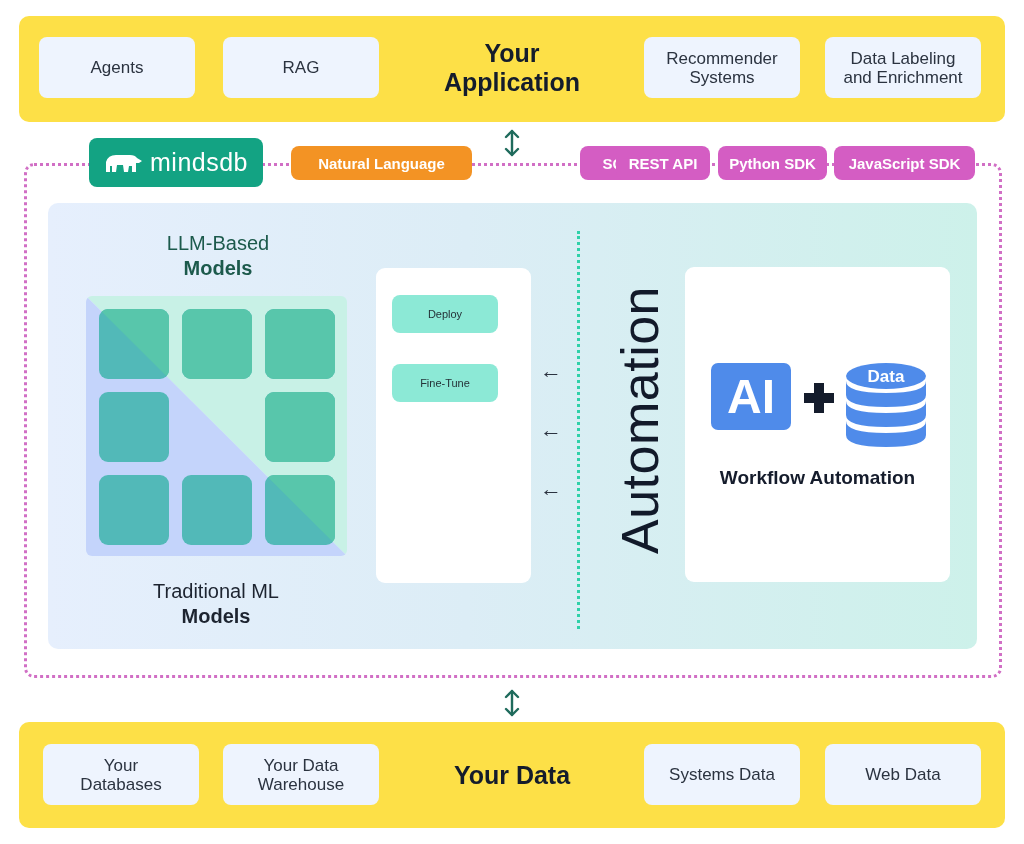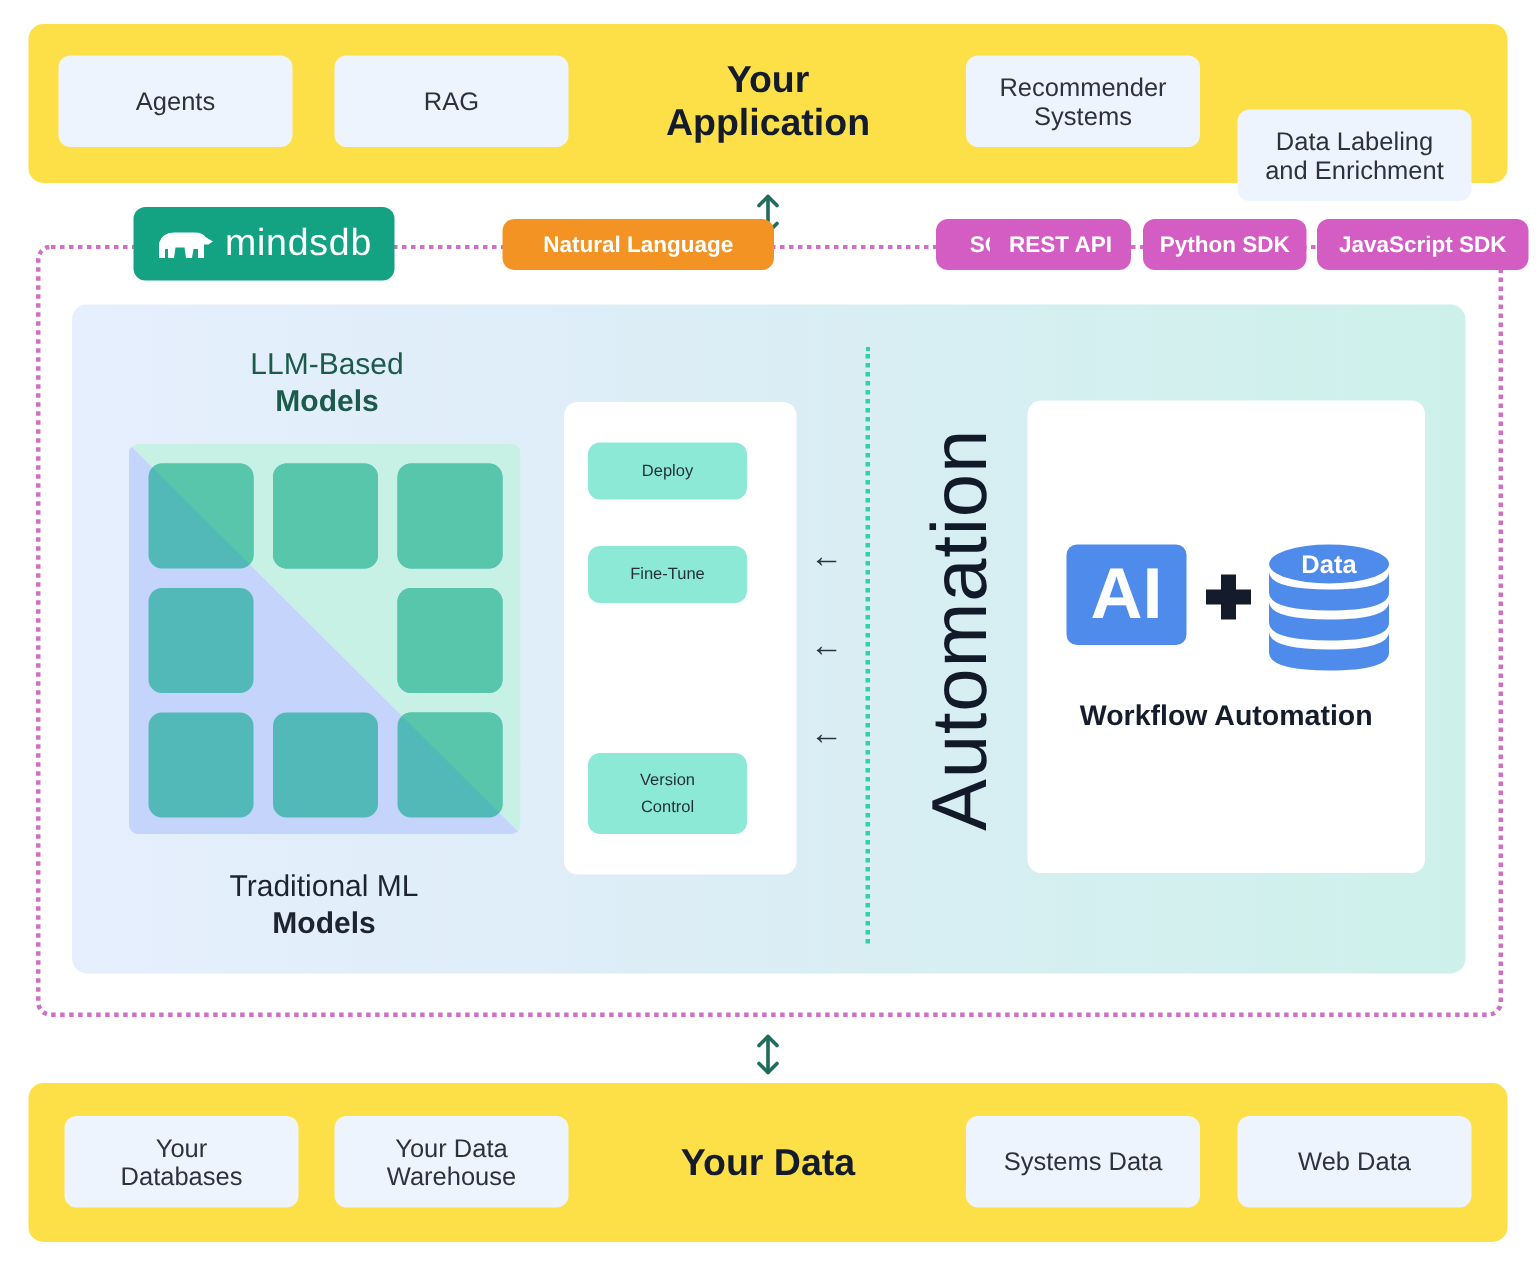--- a/index.html
+++ b/index.html
@@ -16,21 +16,21 @@
   .band-title { position: absolute; font-weight: bold; font-size: 25px; line-height: 29px;
                 color: #141c2c; text-align: center; white-space: pre-line; }
 
   .vconn { position: absolute; width: 20px; height: 30px; }
 
   
   #frame { position: absolute; left: 24px; top: 163px; width: 978px; height: 515px;
            border: 3px dotted #d16fc5; border-radius: 10px; }
 
   .pill { position: absolute; top: 146px; height: 34px; border-radius: 8px; color: #fff;
-          font-weight: bold; font-size: 15px; display: flex; align-items: center; justify-content: center; margin-left: 44px; }
+          font-weight: bold; font-size: 15px; display: flex; align-items: center; justify-content: center; }
   .pink { background: #d45dc3; }
   #mindsdb-logo { position: absolute; left: 89px; top: 138px; width: 174px; height: 49px;
                   background: #13a383; border-radius: 8px; display: flex; align-items: center;
                   justify-content: center; gap: 6px; color: #fff; font-size: 25px; letter-spacing: 0.5px; }
   .pill-nl { background: #f39324; }
 
   
   #main-panel { position: absolute; left: 48px; top: 203px; width: 929px; height: 446px;
                 border-radius: 10px;
                 background: linear-gradient(90deg, #e6effd 0%, #dcedf6 45%, #cdf1ea 100%); }
@@ -66,21 +66,21 @@
 </head>
 <body>
 
 <div id="top-band" class="band">
   <div class="chip" style="left:20px;top:21px;">Agents</div>
   <div class="chip" style="left:204px;top:21px;">RAG</div>
   <div class="band-title" style="left:393px;top:23px;width:200px;">Your
 Application</div>
   <div class="chip" style="left:625px;top:21px;">Recommender
 Systems</div>
-  <div class="chip" style="left:806px;top:21px;margin-top:36px;">Data Labeling
+  <div class="chip" style="left:806px;top:21px;">Data Labeling
 and Enrichment</div>
 </div>
 
 <svg class="vconn" style="left:502px;top:128px;" viewBox="0 0 20 30">
   <g stroke="#1f6b5c" stroke-width="2.4" fill="none" stroke-linecap="round" stroke-linejoin="round">
     <line x1="10" y1="3" x2="10" y2="27"></line>
     <polyline points="4,9 10,3 16,9"></polyline>
     <polyline points="4,21 10,27 16,21"></polyline>
   </g>
 </svg>
@@ -135,22 +135,20 @@
 </svg>
 
 <div class="model-title" style="left:126px;top:579px;width:180px;color:#1d2430;">
   <span>Traditional ML</span>
   <b>Models</b>
 </div>
 
 <div id="actions-card">
   <div class="action" style="top:27px;">Deploy</div>
   <div class="action" style="top:96px;">Fine-Tune</div>
-  <div class="action" style="top:234px;height:54px;">Version
-Control</div>
 </div>
 
 <div class="arrow-left" style="top:360px;">←</div>
 <div class="arrow-left" style="top:419px;">←</div>
 <div class="arrow-left" style="top:478px;">←</div>
 
 <div id="divider"></div>
 
 <div id="automation-label">Automation</div>
 

